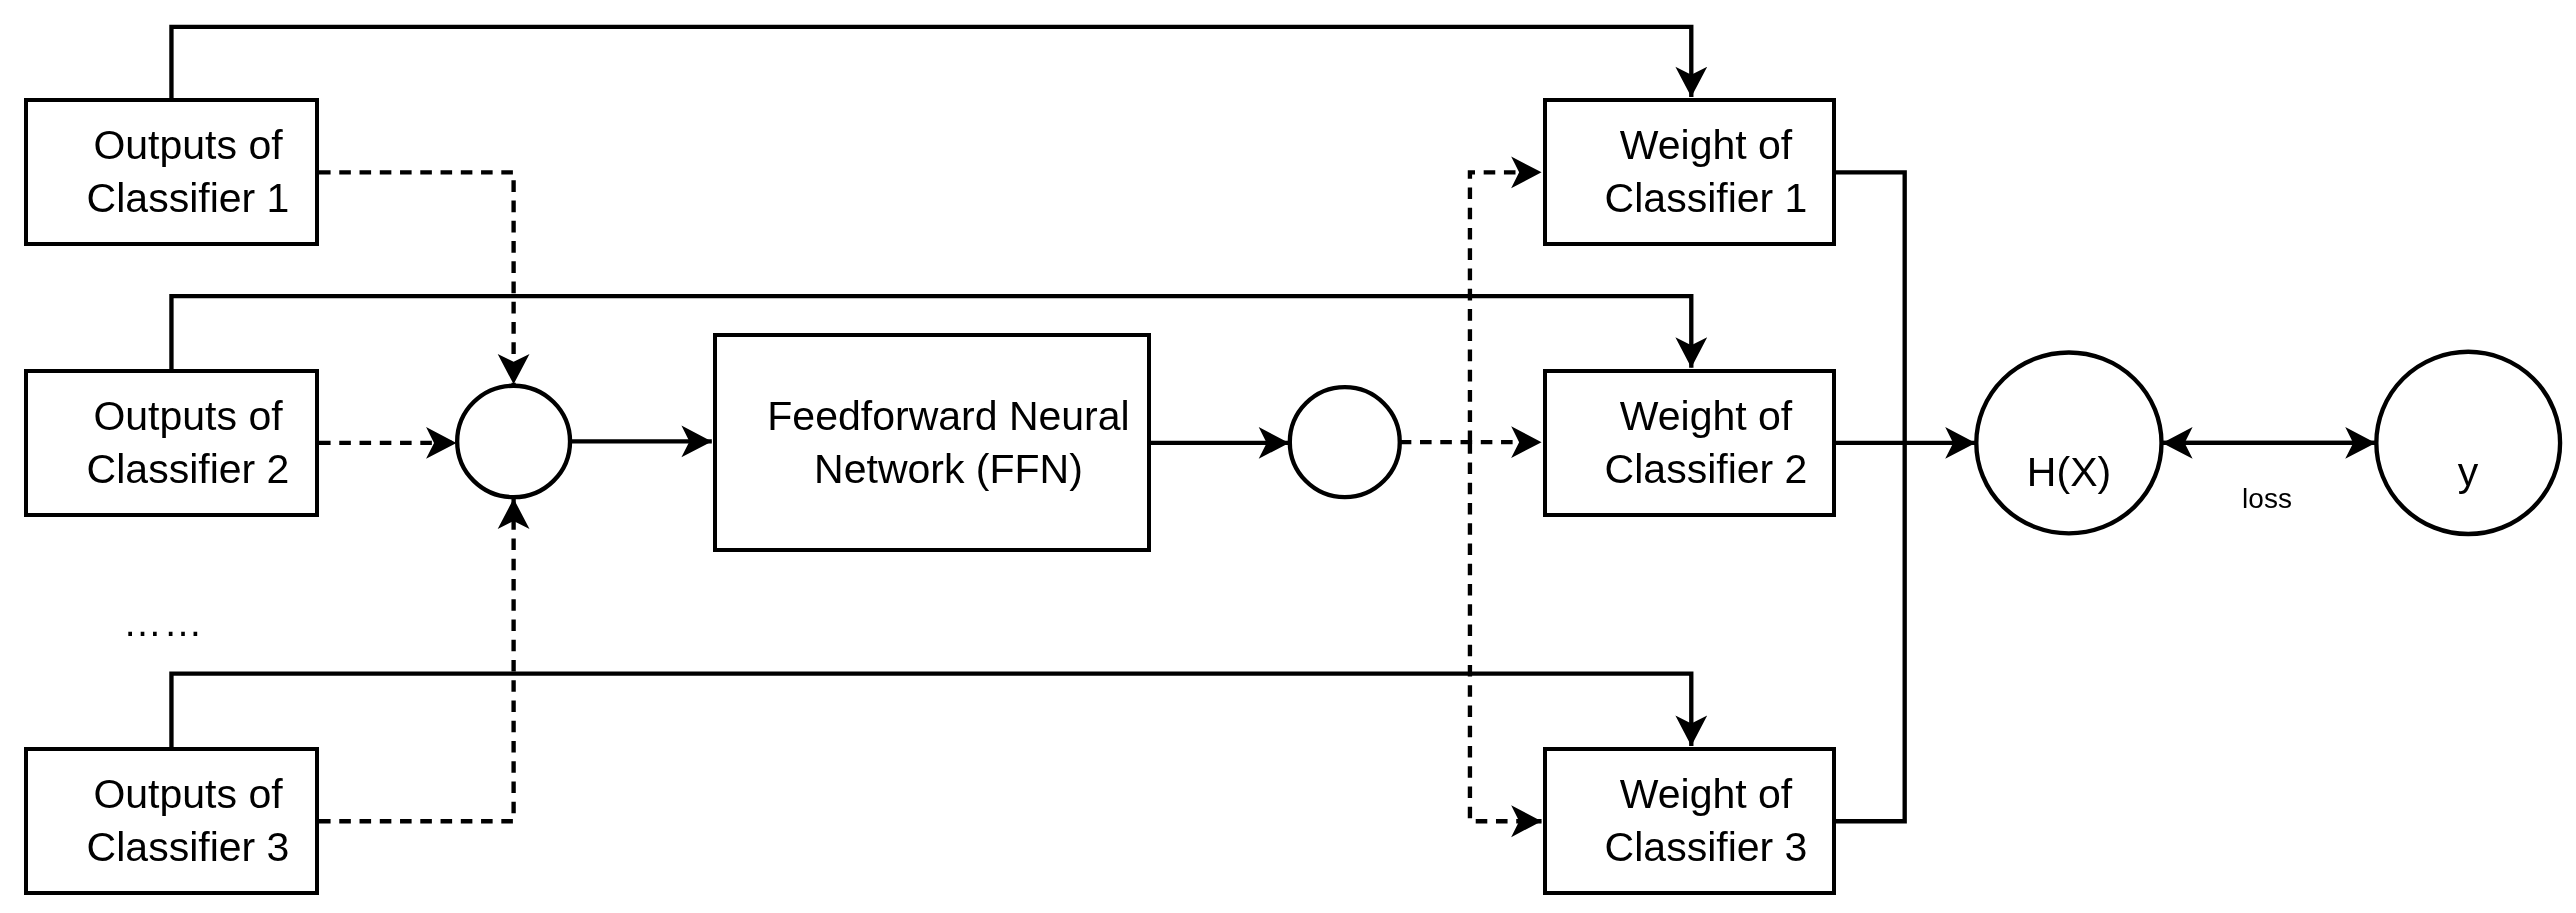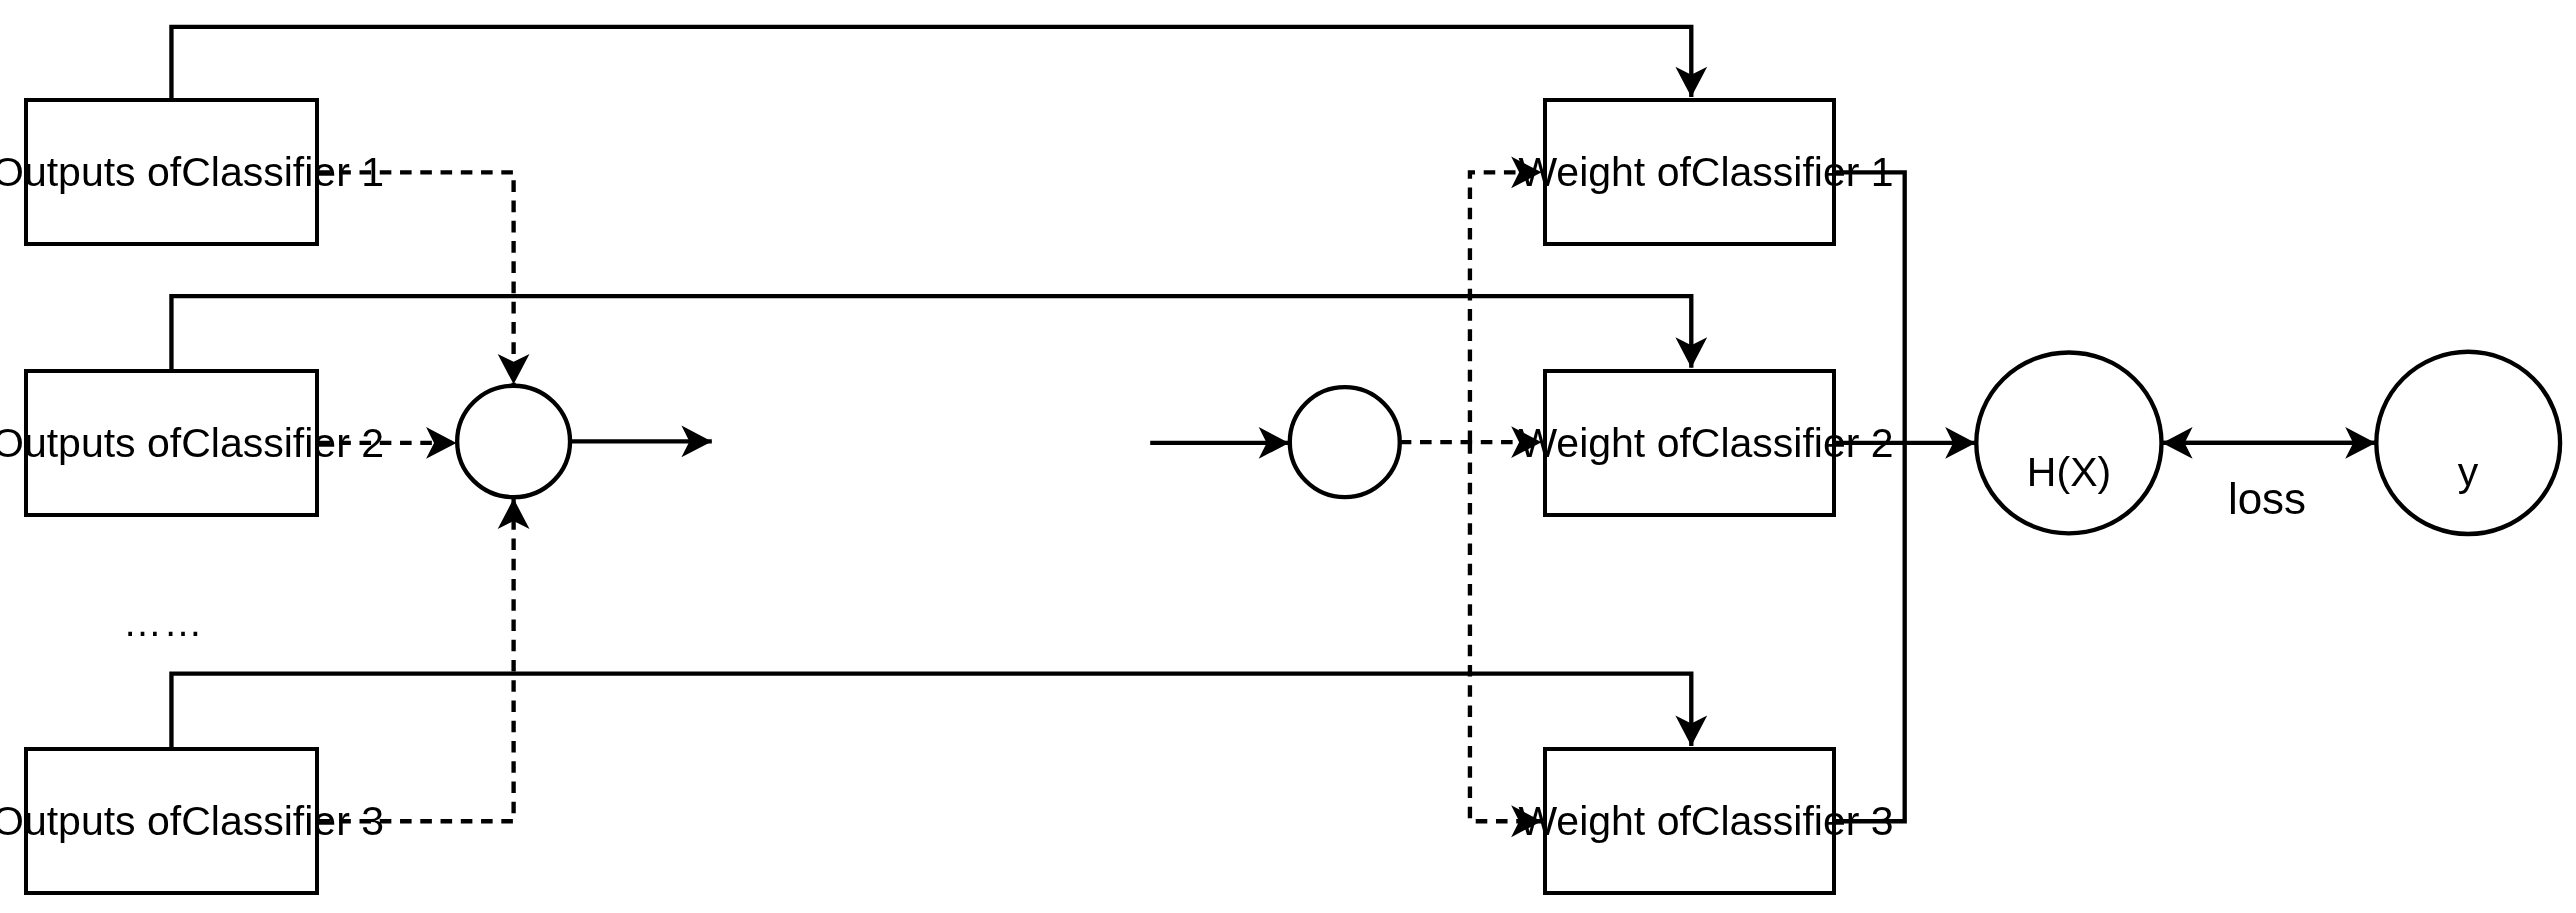--- a/index.html
+++ b/index.html
@@ -29,42 +29,42 @@
     fill: #ffffff;
     stroke: #000000;
     stroke-width: 6;
   }
   .box {
     position: absolute;
     box-sizing: border-box;
     border: 4.3px solid #000000;
     background: #ffffff;
     display: flex;
-    flex-direction: row;
+    flex-direction: column;
     align-items: center;
     justify-content: center;
     text-align: center;
     font-size: 41px;
     line-height: 53px;
     white-space: nowrap;
     padding-left: 33px;
   }
   .node-label {
     position: absolute;
     transform: translate(-50%, -50%);
     font-size: 41px;
     line-height: 43px;
     white-space: nowrap;
     text-align: center;
     margin-top: 28px;
   }
   .loss-label {
     position: absolute;
     transform: translate(-50%, -50%);
-    font-size: 44px;
+    font-size: 28px;
     line-height: 42px;
     white-space: nowrap;
     text-align: center;
   }
   .ellipsis-label {
     position: absolute;
     font-size: 39px;
     line-height: 39px;
     letter-spacing: 1.4px;
     white-space: nowrap;
@@ -118,20 +118,24 @@
     <span>Outputs of</span>
     <span>Classifier 2</span>
   </div>
   <div class="box" style="left:24px; top:747px; width:295px; height:148px;">
     <span>Outputs of</span>
     <span>Classifier 3</span>
   </div>
 
   <div class="ellipsis-label" style="left:123px; top:603px;">……</div>
 
+  <div class="box" style="left:713px; top:333px; width:438px; height:219px;">
+    <span>Feedforward Neural</span>
+    <span>Network (FFN)</span>
+  </div>
 
   <div class="box" style="left:1543px; top:98px; width:293px; height:148px;">
     <span>Weight of</span>
     <span>Classifier 1</span>
   </div>
   <div class="box" style="left:1543px; top:369px; width:293px; height:148px;">
     <span>Weight of</span>
     <span>Classifier 2</span>
   </div>
   <div class="box" style="left:1543px; top:747px; width:293px; height:148px;">

